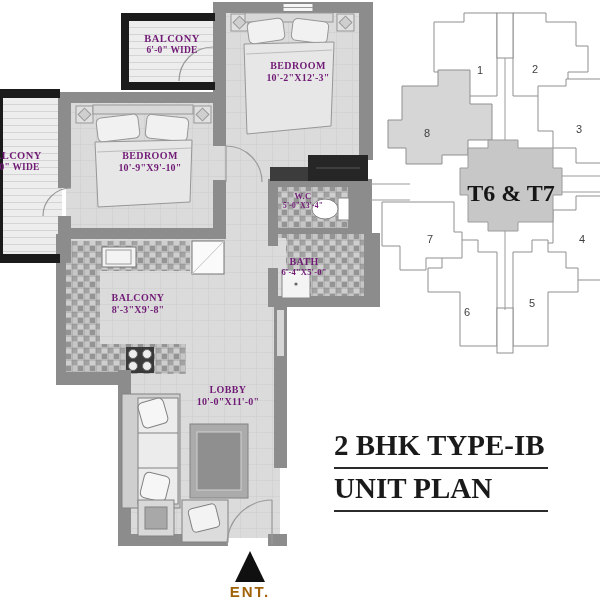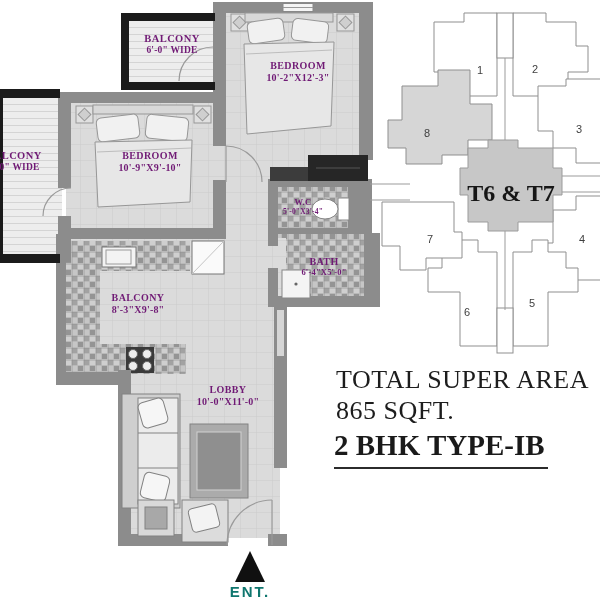--- a/index.html
+++ b/index.html
@@ -25,21 +25,21 @@
               font-size:26px;line-height:31px;letter-spacing:.5px;z-index:5;}
   .plan-title{position:absolute;left:334px;top:429px;width:214px;color:#1a1a1a;
               font-weight:700;font-size:29px;line-height:32px;z-index:5;}
   .plan-title .t-line{border-bottom:2px solid #2b2b2b;padding-bottom:6px;margin-bottom:3px;}
 
   .ent-arrow{position:absolute;left:235px;top:551px;width:0;height:0;
              border-left:15px solid transparent;border-right:15px solid transparent;
              border-bottom:31px solid #101010;z-index:5;}
   .ent-label{position:absolute;left:250px;top:583px;transform:translateX(-50%);
              font-family:"Liberation Sans", sans-serif;font-weight:700;
-             font-size:15px;letter-spacing:2px;color:#0f766e;z-index:5;}
+             font-size:15px;letter-spacing:2px;color:#a16207;z-index:5;}
 
   .kp-num{font-family:"Liberation Sans", sans-serif;font-size:11px;fill:#3f3f3f;}
   .kp-center{font-family:"Liberation Serif", serif;font-weight:700;font-size:24px;fill:#161616;}
 </style>
 </head>
 <body>
 
 <div class="canvas">
 
   <svg id="fp" width="600" height="600" viewBox="0 0 600 600">
@@ -229,41 +229,38 @@
     <div class="rl-dims">10'-2"X12'-3"</div>
   </div>
   <div class="room-label lbl-balcony" style="left:14px;top:150px;">
     <div class="rl-name">BALCONY</div>
     <div class="rl-dims">6'-0" WIDE</div>
   </div>
   <div class="room-label" style="left:150px;top:150px;">
     <div class="rl-name">BEDROOM</div>
     <div class="rl-dims">10'-9"X9'-10"</div>
   </div>
-  <div class="room-label lbl-wc" style="left:303px;top:198px;">
+  <div class="room-label lbl-wc" style="left:303px;top:192px;">
     <div class="rl-name">W.C</div>
     <div class="rl-dims">5'-0"X3'-4"</div>
   </div>
-  <div class="room-label lbl-bath" style="left:324px;top:256px;">
+  <div class="room-label lbl-bath" style="left:304px;top:256px;">
     <div class="rl-name">BATH</div>
     <div class="rl-dims">6'-4"X5'-0"</div>
   </div>
   <div class="room-label" style="left:138px;top:292px;">
     <div class="rl-name">BALCONY</div>
     <div class="rl-dims">8'-3"X9'-8"</div>
   </div>
   <div class="room-label" style="left:228px;top:384px;">
     <div class="rl-name">LOBBY</div>
     <div class="rl-dims">10'-0"X11'-0"</div>
   </div>
 
-  <div class="super-area">
-    <div>TOTAL SUPER AREA</div>
-    <div>865 SQFT.</div>
-  </div>
   <div class="plan-title">
     <div class="t-line">2 BHK TYPE-IB</div>
+    <div class="t-line">UNIT PLAN</div>
   </div>
 
   <div class="ent-arrow"></div>
   <div class="ent-label">ENT.</div>
 
 </div>
 
 </body></html>

